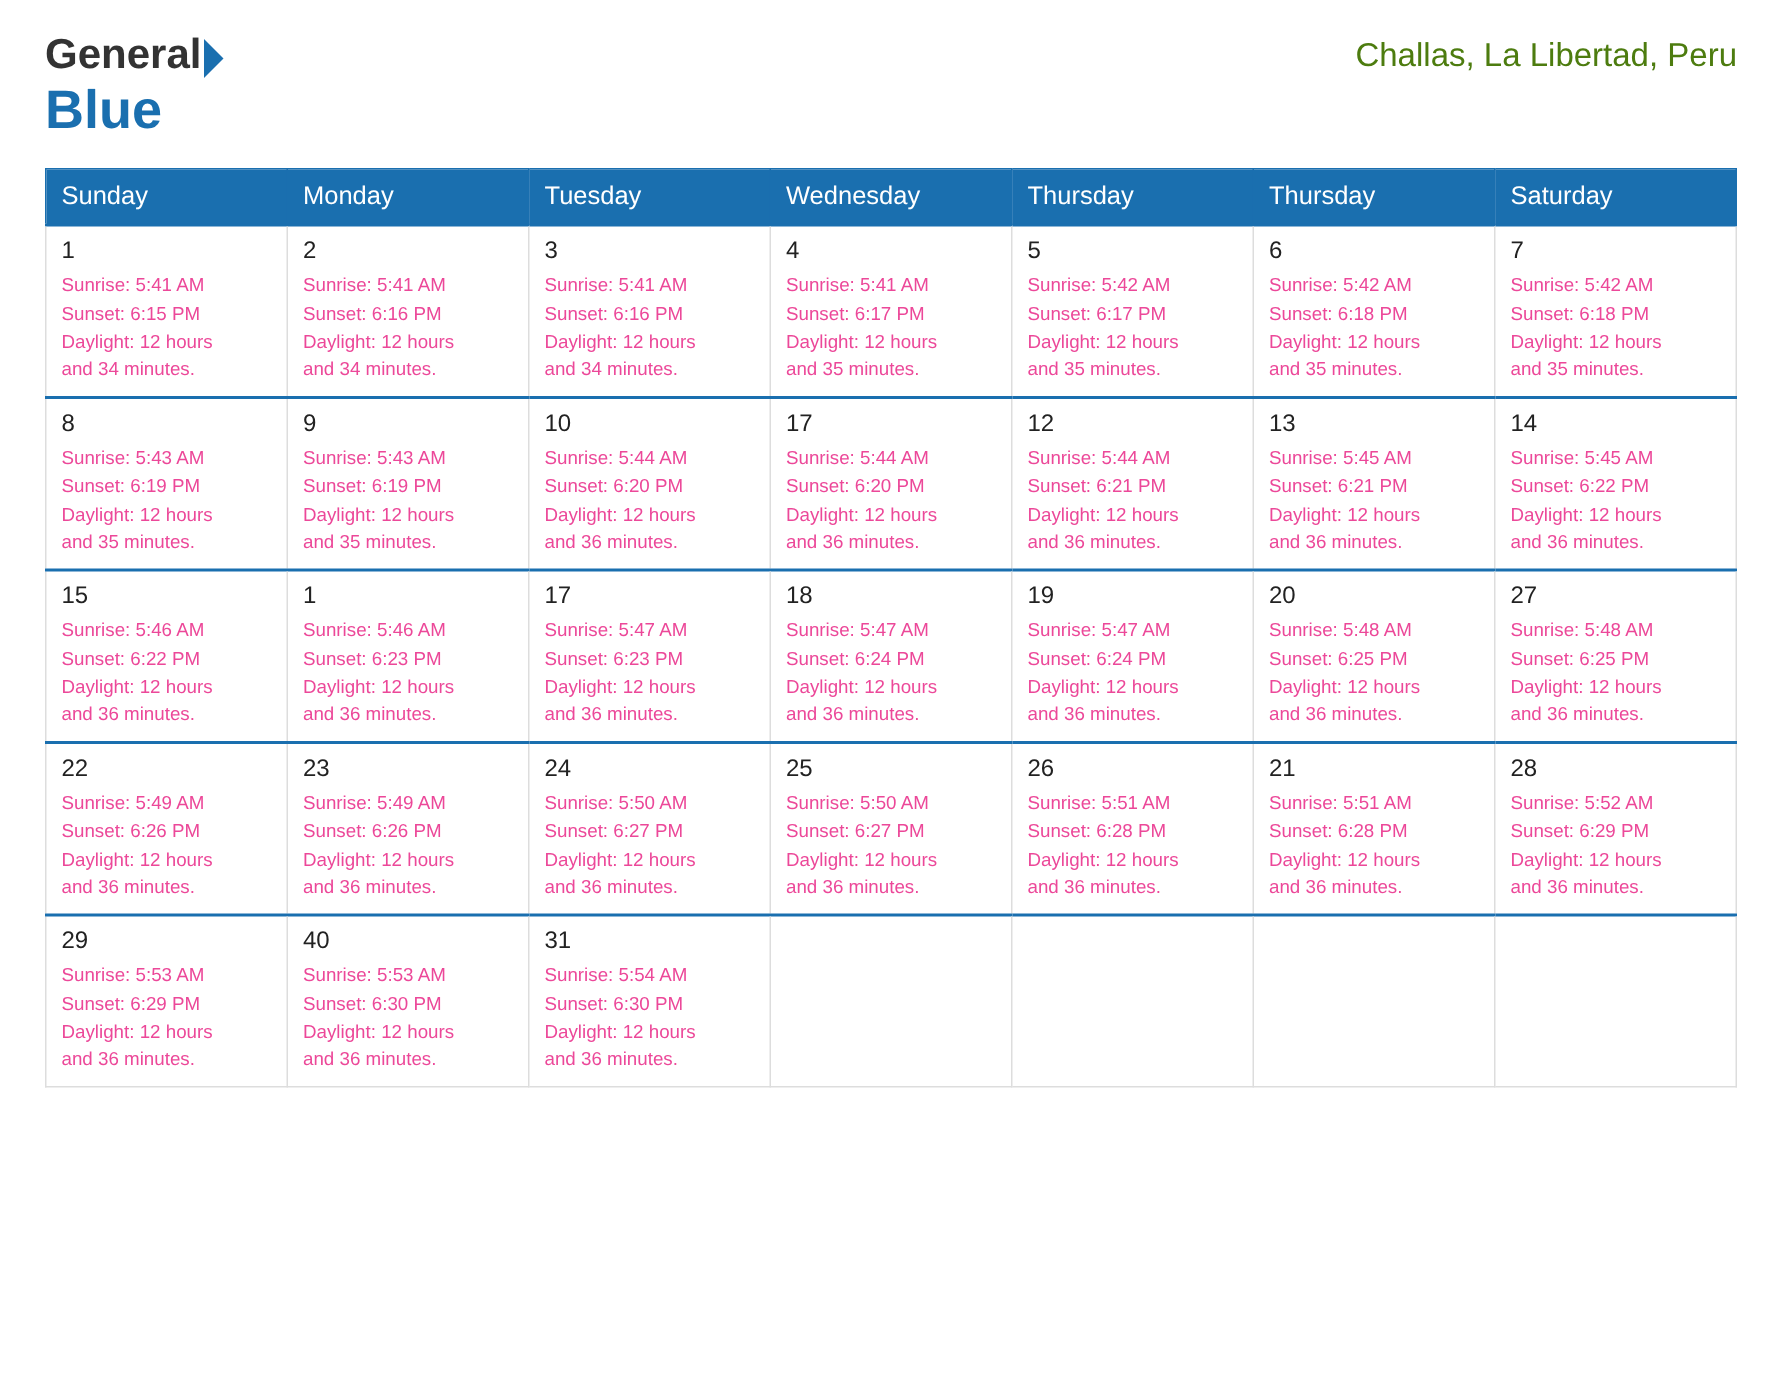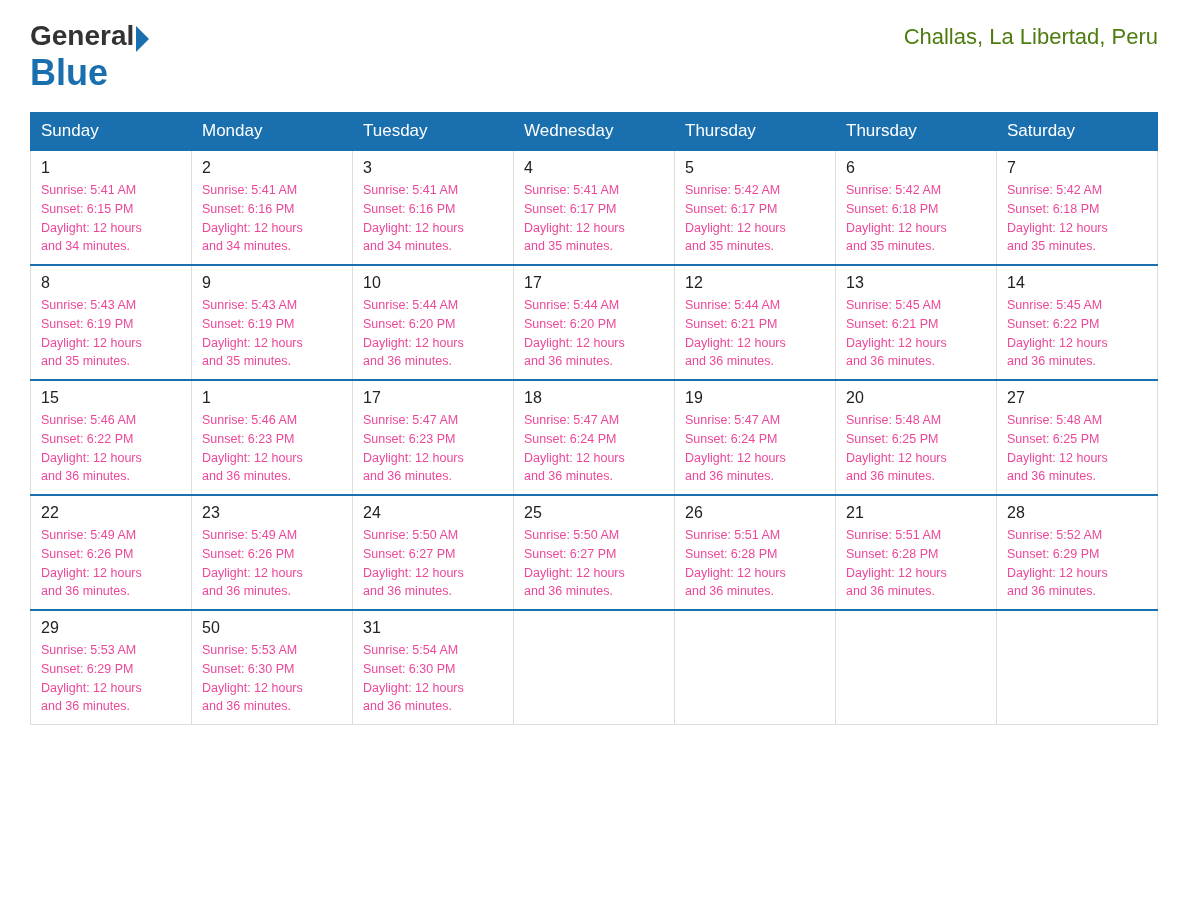--- a/index.html
+++ b/index.html
@@ -254,21 +254,21 @@
           <span class="day-number">28</span>
           <div class="day-info">Sunrise: 5:52 AM<br>Sunset: 6:29 PM<br>Daylight: 12 hours<br>and 36 minutes.</div>
         </td>
       </tr>
       <tr>
         <td>
           <span class="day-number">29</span>
           <div class="day-info">Sunrise: 5:53 AM<br>Sunset: 6:29 PM<br>Daylight: 12 hours<br>and 36 minutes.</div>
         </td>
         <td>
-          <span class="day-number">50</span>
+          <span class="day-number">40</span>
           <div class="day-info">Sunrise: 5:53 AM<br>Sunset: 6:30 PM<br>Daylight: 12 hours<br>and 36 minutes.</div>
         </td>
         <td>
           <span class="day-number">31</span>
           <div class="day-info">Sunrise: 5:54 AM<br>Sunset: 6:30 PM<br>Daylight: 12 hours<br>and 36 minutes.</div>
         </td>
         <td class="empty-cell"></td>
         <td class="empty-cell"></td>
         <td class="empty-cell"></td>
         <td class="empty-cell"></td>

